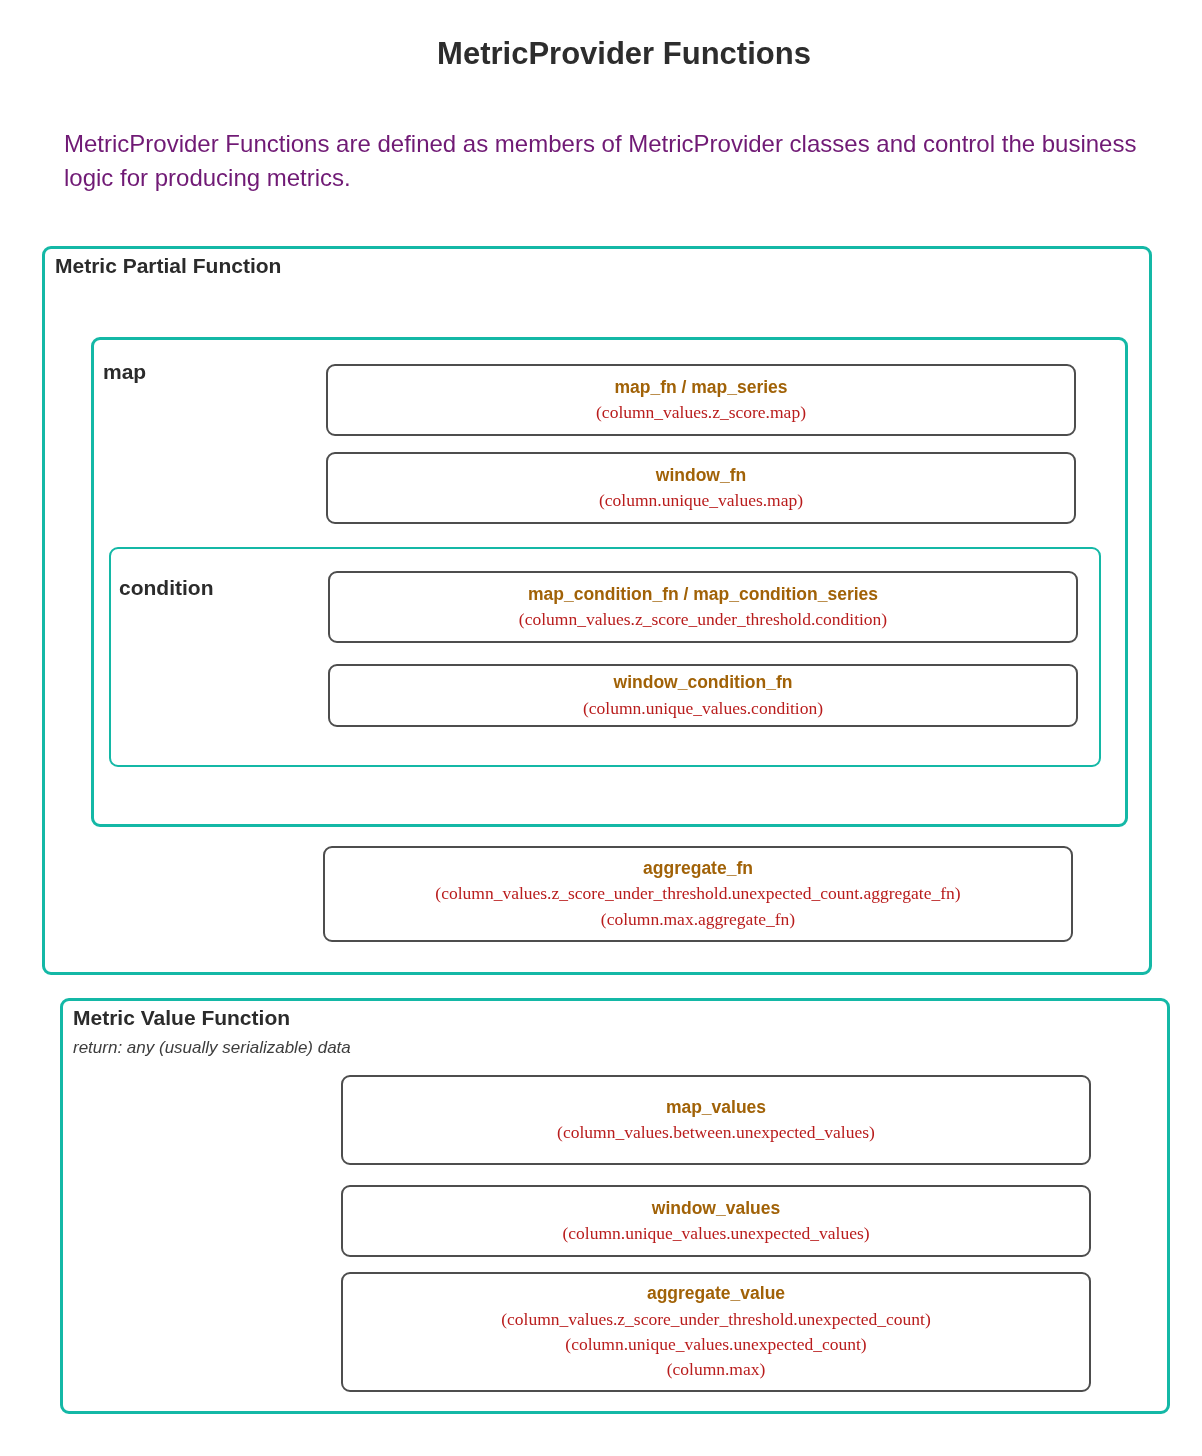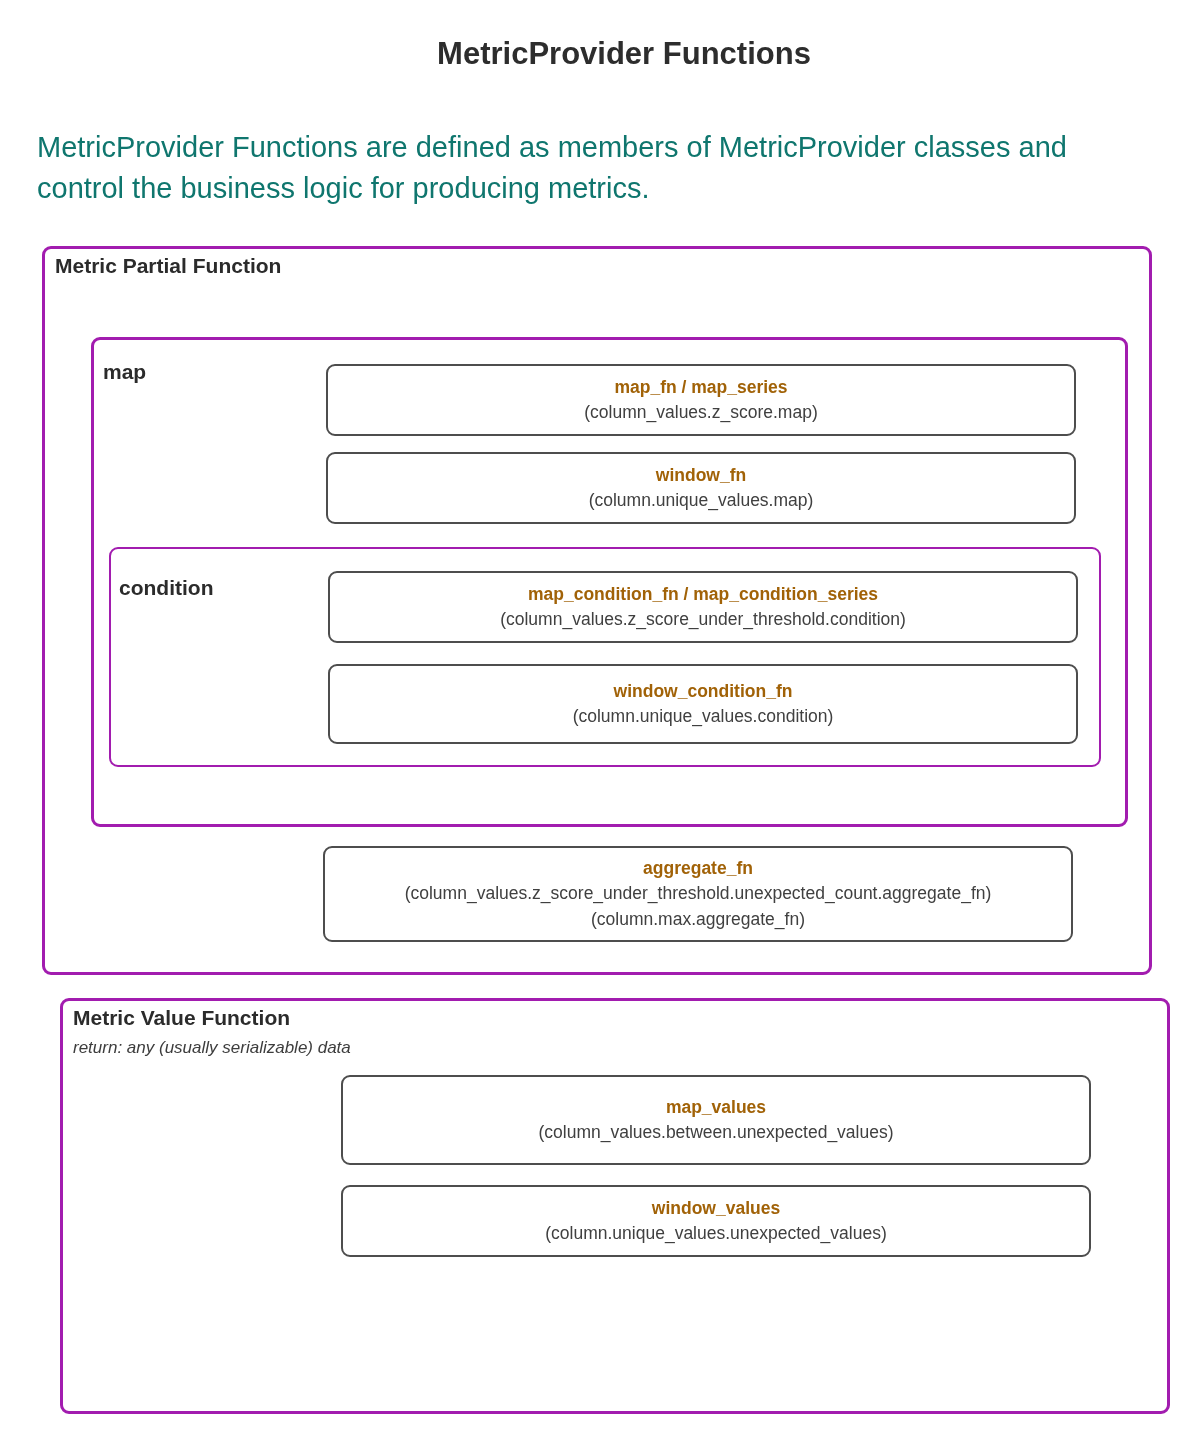--- a/index.html
+++ b/index.html
@@ -12,27 +12,27 @@
     overflow: hidden;
   }
   .canvas { position: absolute; left: 0; top: 0; width: 1202px; height: 1456px; }
 
   .page-title {
     position: absolute; top: 36px; left: 0; width: 100%;
     text-align: center;
     font-size: 31px; font-weight: bold; color: #2d2d2d; margin-left: 23px;
   }
   .intro {
-    position: absolute; top: 127px; left: 37px; width: 1105px;
-    font-size: 29px; line-height: 1.42; color: #0f766e;
+    position: absolute; top: 127px; left: 64px; width: 1105px;
+    font-size: 24px; line-height: 1.42; color: #701a75;
   }
 
   .outline {
     position: absolute;
-    border: 3px solid #a21caf;
+    border: 3px solid #14b8a6;
     border-radius: 9px;
     background: #ffffff;
   }
   .section-title {
     position: absolute; left: 10px; top: 5px;
     font-size: 21px; font-weight: bold; color: #2b2b2b;
   }
   .section-note {
     position: absolute; left: 10px; top: 37px;
     font-size: 17px; font-style: italic; color: #3d3d3d;
@@ -45,21 +45,21 @@
     position: absolute;
     border: 2.5px solid #4d4d4d;
     border-radius: 9px;
     background: #ffffff;
     display: flex; flex-direction: column;
     justify-content: center; align-items: center;
     text-align: center;
     padding: 4px 10px;
   }
   .node-title { font-size: 17.5px; font-weight: bold; color: #a16207; line-height: 1.45; }
-  .node-line  { font-size: 17.5px; color: #404040; line-height: 1.45; }
+  .node-line  { font-size: 17.5px; color: #b91c1c; line-height: 1.45; font-family: Liberation Serif, serif; }
 </style>
 </head>
 <body>
 
 <div class="canvas">
 
   <div class="page-title">MetricProvider Functions</div>
   <div class="intro">MetricProvider Functions are defined as members of MetricProvider classes and control the business logic for producing metrics.</div>
 
   <div class="outline" style="left:42px; top:246px; width:1110px; height:729px;">
@@ -79,21 +79,21 @@
       </div>
 
       <div class="outline" style="left:15px; top:207px; width:992px; height:220px; border-width:2.5px;">
         <div class="group-label" style="left:8px; top:27px;">condition</div>
 
         <div class="node" style="left:217px; top:22px; width:750px; height:72px;">
           <div class="node-title">map_condition_fn / map_condition_series</div>
           <div class="node-line">(column_values.z_score_under_threshold.condition)</div>
         </div>
 
-        <div class="node" style="left:217px; top:115px; width:750px; height:80px;">
+        <div class="node" style="left:217px; top:115px; width:750px; height:63px;">
           <div class="node-title">window_condition_fn</div>
           <div class="node-line">(column.unique_values.condition)</div>
         </div>
       </div>
     </div>
 
     <div class="node" style="left:278px; top:597px; width:750px; height:96px;">
       <div class="node-title">aggregate_fn</div>
       <div class="node-line">(column_values.z_score_under_threshold.unexpected_count.aggregate_fn)</div>
       <div class="node-line">(column.max.aggregate_fn)</div>
@@ -107,15 +107,21 @@
     <div class="node" style="left:278px; top:74px; width:750px; height:90px;">
       <div class="node-title">map_values</div>
       <div class="node-line">(column_values.between.unexpected_values)</div>
     </div>
 
     <div class="node" style="left:278px; top:184px; width:750px; height:72px;">
       <div class="node-title">window_values</div>
       <div class="node-line">(column.unique_values.unexpected_values)</div>
     </div>
 
+    <div class="node" style="left:278px; top:271px; width:750px; height:120px;">
+      <div class="node-title">aggregate_value</div>
+      <div class="node-line">(column_values.z_score_under_threshold.unexpected_count)</div>
+      <div class="node-line">(column.unique_values.unexpected_count)</div>
+      <div class="node-line">(column.max)</div>
+    </div>
   </div>
 
 </div>
 
 </body></html>

